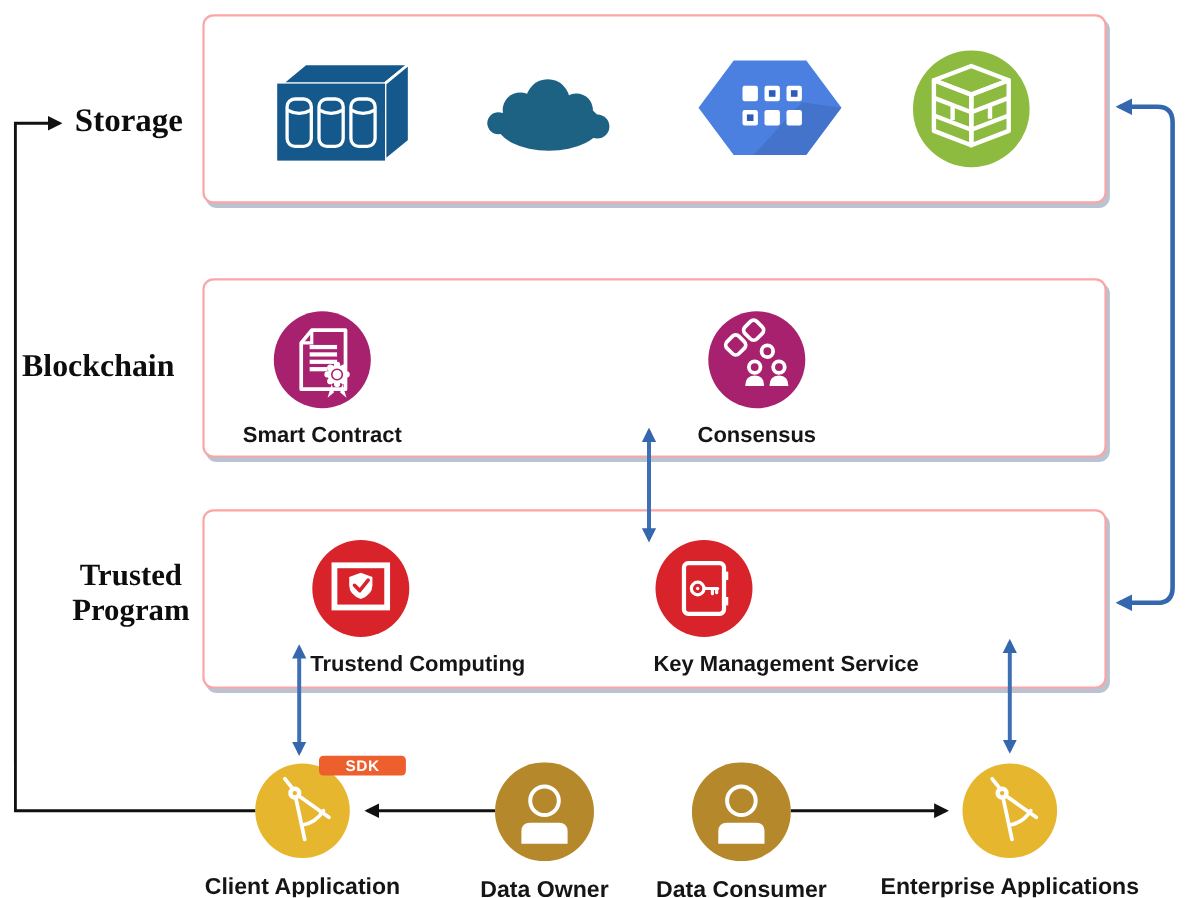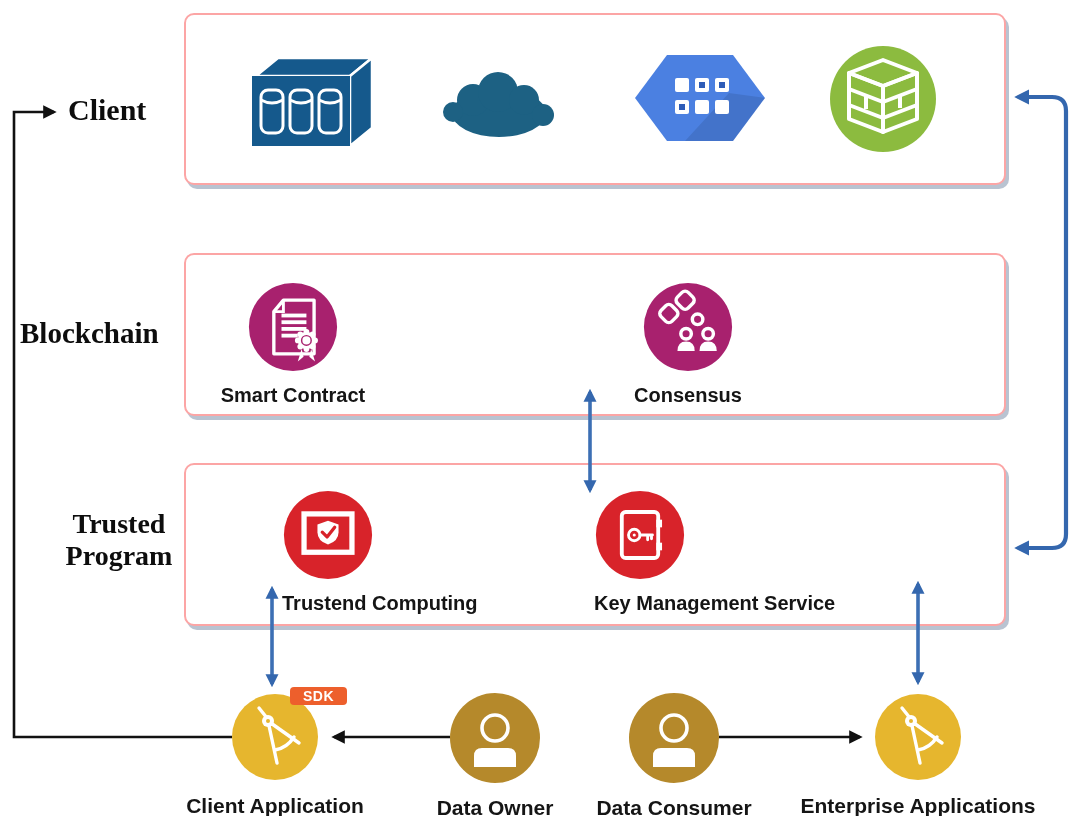--- a/index.html
+++ b/index.html
@@ -20,21 +20,21 @@
   .lbl-trusted{left:44px;top:508px;width:150px;font-size:28px;text-align:center;line-height:32px;}
   
   .st-icon{position:absolute;}
   
   .bc-item{position:absolute;top:26px;width:220px;text-align:center;}
   .tp-item{position:absolute;top:24px;width:310px;text-align:left;}
   .item-label{margin-top:7px;font-weight:700;font-size:20px;color:#151515;white-space:nowrap;}
   
   .actor{position:absolute;top:693px;width:240px;text-align:center;}
   .actor .badge{position:absolute;left:135px;top:-6px;background:#ed5f2c;color:#fff;
-                font-weight:700;font-size:14px;padding:1px 13px;border-radius:4px;
+                font-weight:700;font-size:14px;padding:1px 24px;border-radius:4px;
                 letter-spacing:.5px;}
   .actor-label{margin-top:9px;font-weight:700;font-size:21px;color:#151515;white-space:nowrap;}
   .overlay{position:absolute;left:0;top:0;pointer-events:none;z-index:5;}
   svg{display:block;}
   .bc-item svg,.tp-item svg,.actor .avatar{display:inline-block;}
 </style>
 </head>
 <body>
 
 <div class="canvas">
@@ -167,21 +167,21 @@
         <rect x="65" y="32" width="6" height="8" fill="#fff"></rect>
         <rect x="65" y="56" width="6" height="8" fill="#fff"></rect>
         <circle cx="42" cy="48" r="6" fill="none" stroke="#fff" stroke-width="3"></circle>
         <circle cx="42" cy="48" r="1.6" fill="#fff"></circle>
         <path d="M48 48 H61 M56 48 V53 M60 48 V52" fill="none" stroke="#fff" stroke-width="3" stroke-linecap="round"></path>
       </svg>
       <div class="item-label">Key Management Service</div>
     </div>
   </div>
 
-  <div class="side-label lbl-storage">Client</div>
+  <div class="side-label lbl-storage">Storage</div>
   <div class="side-label lbl-blockchain">Blockchain</div>
   <div class="side-label lbl-trusted">
     <div>Trusted</div>
     <div>Program</div>
   </div>
 
   <div class="actor" style="left:155px">
     <svg class="avatar" width="88" height="88" viewBox="0 0 88 88">
       <circle cx="44" cy="44" r="43" fill="#E6B62E"></circle>
       <g fill="none" stroke="#fff" stroke-width="3.4" stroke-linecap="round">

